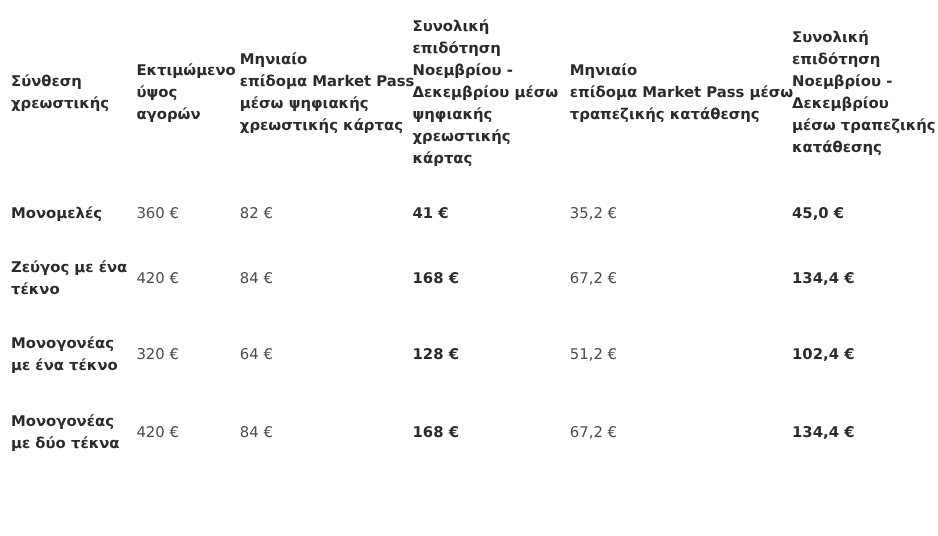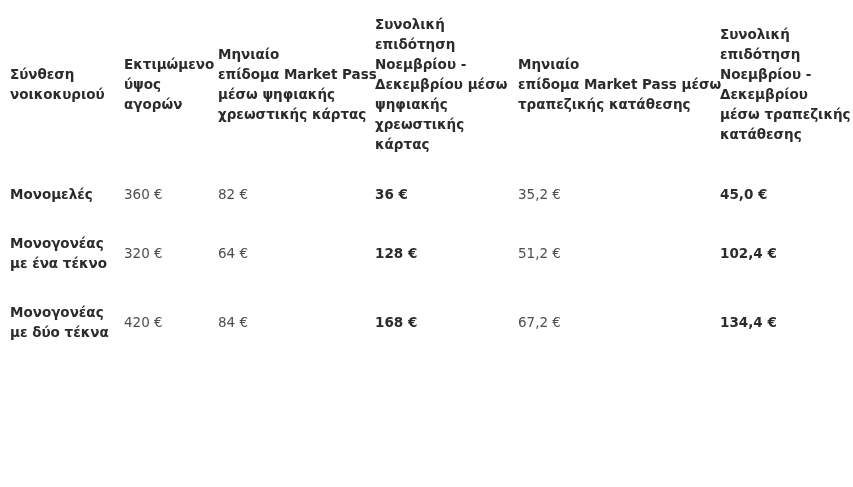--- a/index.html
+++ b/index.html
@@ -61,21 +61,21 @@
       <col style="width:114px">
       <col style="width:94px">
       <col style="width:157px">
       <col style="width:143px">
       <col style="width:202px">
       <col style="width:133px">
     </colgroup>
     <thead>
       <tr>
         <th>Σύνθεση
-νοικοκυριού</th>
+χρεωστικής</th>
         <th>Εκτιμώμενο
 ύψος
 αγορών</th>
         <th>Μηνιαίο
 επίδομα Market Pass
 μέσω ψηφιακής
 χρεωστικής κάρτας</th>
         <th>Συνολική
 επιδότηση
 Νοεμβρίου -
@@ -92,23 +92,32 @@
 Δεκεμβρίου
 μέσω τραπεζικής
 κατάθεσης</th>
       </tr>
     </thead>
     <tbody>
       <tr>
         <td class="col-1">Μονομελές</td>
         <td class="col-2">360 €</td>
         <td class="col-3">82 €</td>
-        <td class="col-4">36 €</td>
+        <td class="col-4">41 €</td>
         <td class="col-5">35,2 €</td>
         <td class="col-6">45,0 €</td>
+      </tr>
+      <tr>
+        <td class="col-1">Ζεύγος με ένα
+τέκνο</td>
+        <td class="col-2">420 €</td>
+        <td class="col-3">84 €</td>
+        <td class="col-4">168 €</td>
+        <td class="col-5">67,2 €</td>
+        <td class="col-6">134,4 €</td>
       </tr>
       <tr>
         <td class="col-1">Μονογονέας
 με ένα τέκνο</td>
         <td class="col-2">320 €</td>
         <td class="col-3">64 €</td>
         <td class="col-4">128 €</td>
         <td class="col-5">51,2 €</td>
         <td class="col-6">102,4 €</td>
       </tr>

